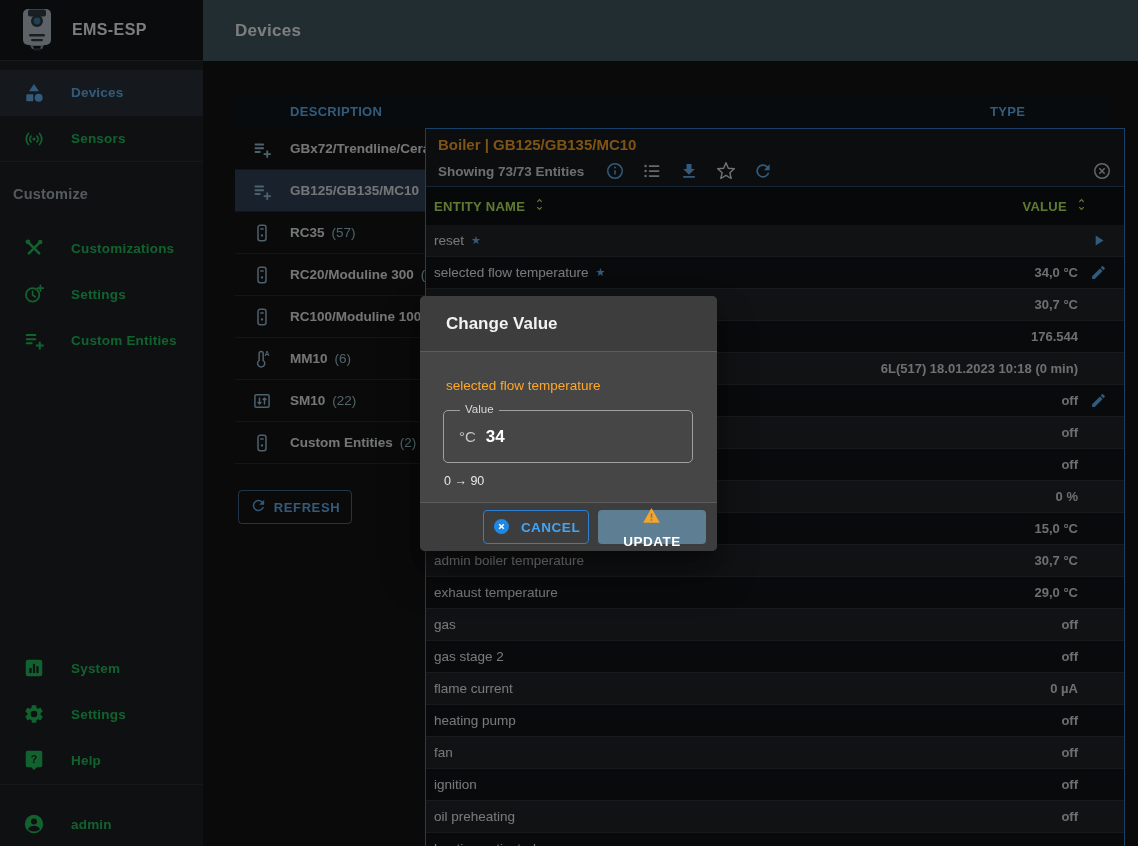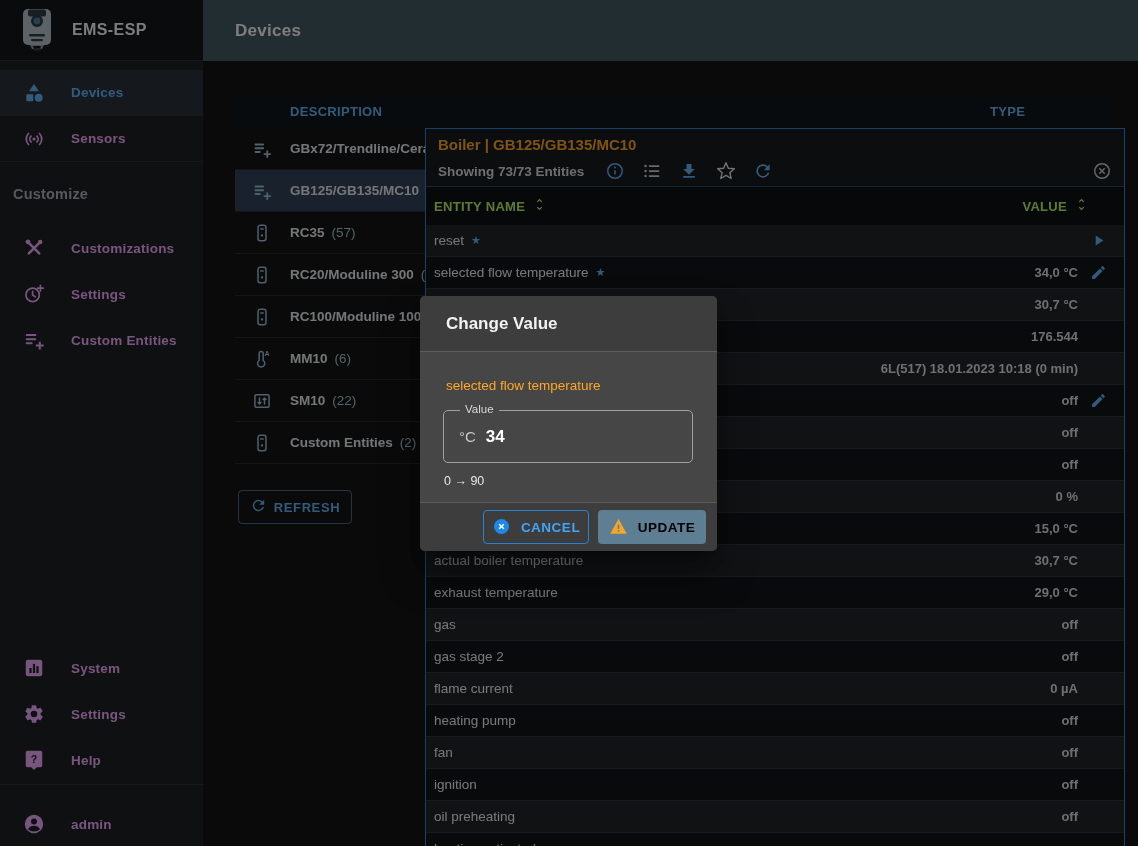--- a/index.html
+++ b/index.html
@@ -14,21 +14,21 @@
     background:#141618; border-bottom:1px solid #2c3034; display:flex; align-items:center; }
   .logo { width:34px; height:44px; margin-left:20px; display:flex; align-items:center; }
   .logo svg { width:34px; height:44px; }
   .logo-title { margin-left:18px; color:#fafafa; font-size:16px; font-weight:700; letter-spacing:.4px; }
 
   .nav { position:absolute; left:0; width:203px; }
   #nav-top { top:70px; }
   #nav-customize { top:225px; }
   #nav-bottom { top:645px; }
   #nav-user { top:801px; }
-  .nav-item { height:46px; display:flex; align-items:center; cursor:pointer; color:#f0abfc; }
+  .nav-item { height:46px; display:flex; align-items:center; cursor:pointer; color:#22c55e; }
   #nav-top .nav-item { border-bottom:1px solid #2c3034; }
   .nav-item .nico { width:22px; height:22px; margin-left:23px; display:flex; }
   .nav-item .nico svg { width:22px; height:22px; }
   .nav-item .nlabel { margin-left:26px; font-size:13.5px; font-weight:700; letter-spacing:.2px; }
   .nav-item.selected { background:#2a333c; color:#64b5f6; }
   .side-section { position:absolute; left:13px; top:186px; color:#aab4ba;
     font-size:14.5px; font-weight:700; letter-spacing:.2px; }
   .side-divider { position:absolute; left:0; top:784px; width:203px; border-top:1px solid #2c3034; }
 
   
@@ -97,21 +97,21 @@
   .m-unit { margin-left:15px; color:#c6c6c6; font-size:15px; }
   .m-value { margin-left:10px; color:#ffffff; font-size:17px; font-weight:700; }
   .m-helper { position:absolute; left:24px; top:122px; color:#e6e6e6; font-size:12.5px; }
   .m-actions { height:49px; background:#3d3d3d; border-top:1px solid #5c5c5c;
     display:flex; align-items:center; justify-content:flex-end; gap:9px; padding-right:11px; }
   .btn { height:34px; border-radius:4px; display:flex; align-items:center; gap:9px;
     font-size:13.5px; font-weight:700; letter-spacing:.5px; cursor:pointer; border:none; }
   .btn svg { width:19px; height:19px; }
   .btn-cancel { width:106px; justify-content:center; background:transparent;
     border:1px solid #2d7fd2; color:#42a5f5; }
-  .btn-update { width:108px; justify-content:center; background:#5e7e93; color:#000000; }
+  .btn-update { width:108px; justify-content:center; background:#5e7e93; color:#ffffff;flex-direction:column; }
 </style>
 </head>
 <body>
 
 <div class="screen">
 
   <aside class="sidebar">
     <div class="logo-row">
       <span class="logo">
           <svg viewBox="0 0 34 44" xmlns="http://www.w3.org/2000/svg">
@@ -483,21 +483,21 @@
         <div class="ent-row">
     <span class="ent-name">
       <span class="ent-name-text"></span>
 
     </span>
     <span class="ent-value">15,0 °C</span>
     <span class="ent-action"></span>
   </div>
         <div class="ent-row">
     <span class="ent-name">
-      <span class="ent-name-text">actual boiler temperature</span>
+      <span class="ent-name-text">admin boiler temperature</span>
 
     </span>
     <span class="ent-value">30,7 °C</span>
     <span class="ent-action"></span>
   </div>
         <div class="ent-row">
     <span class="ent-name">
       <span class="ent-name-text">exhaust temperature</span>
 
     </span>

